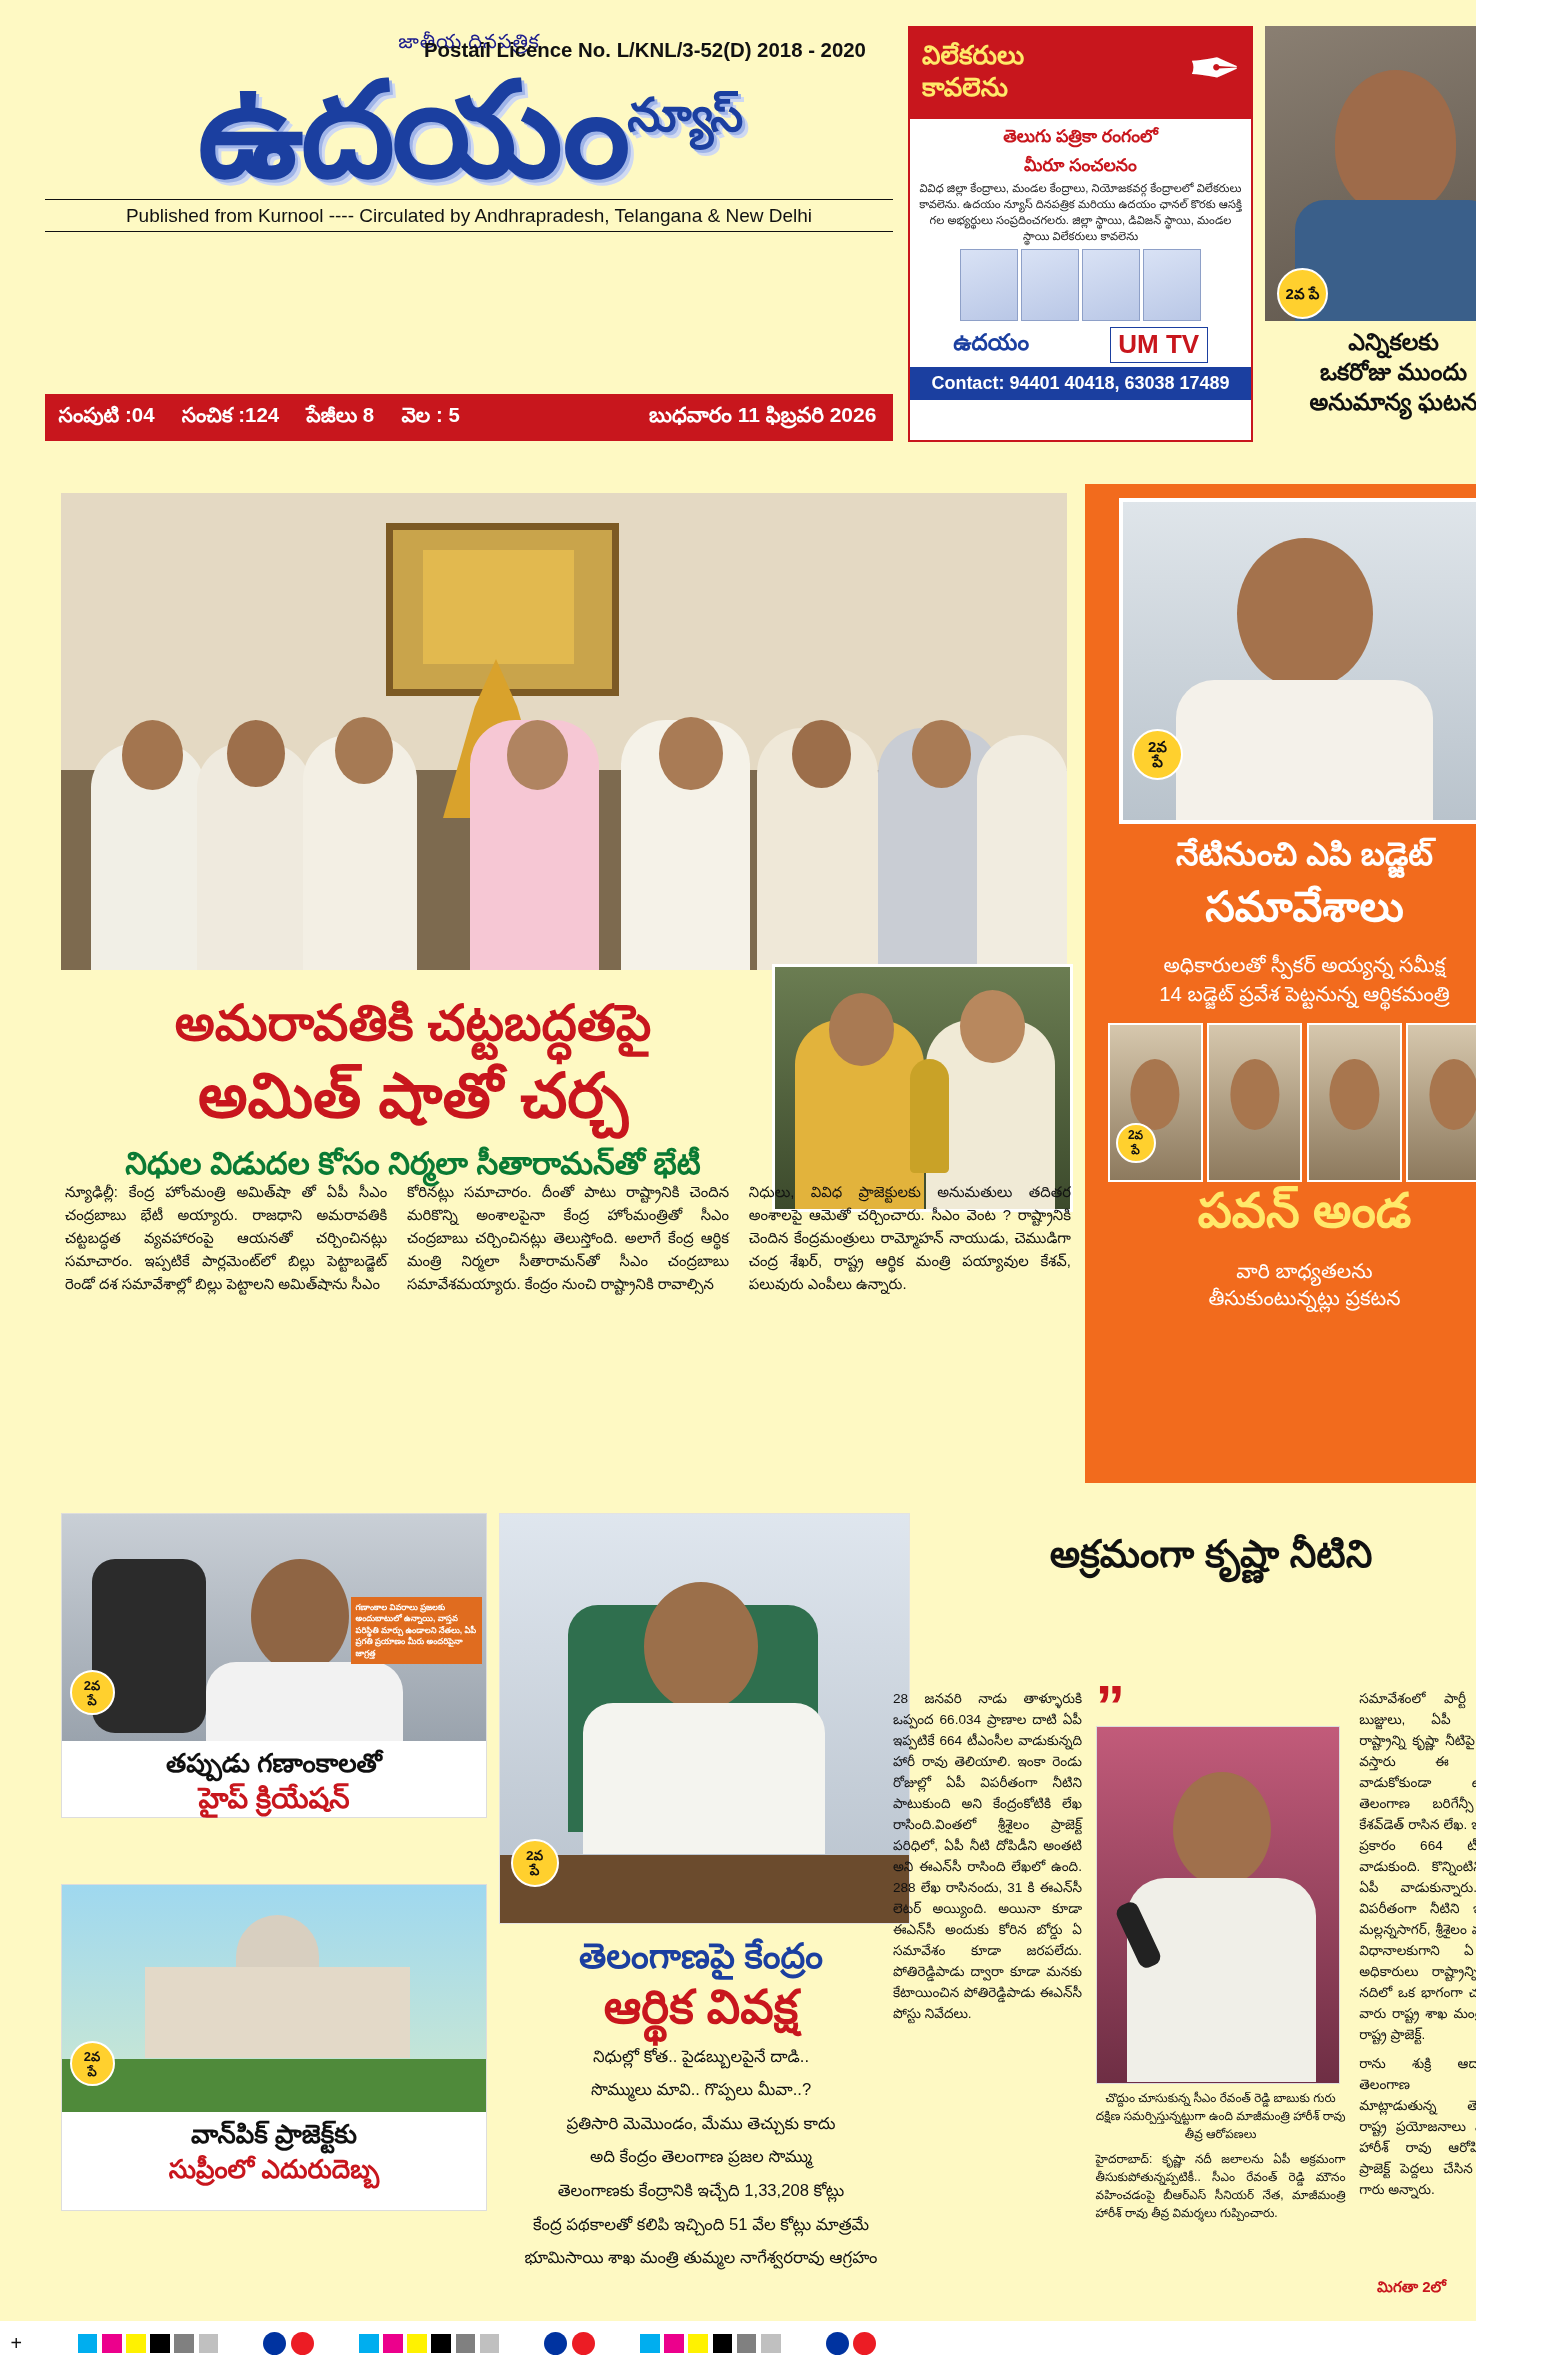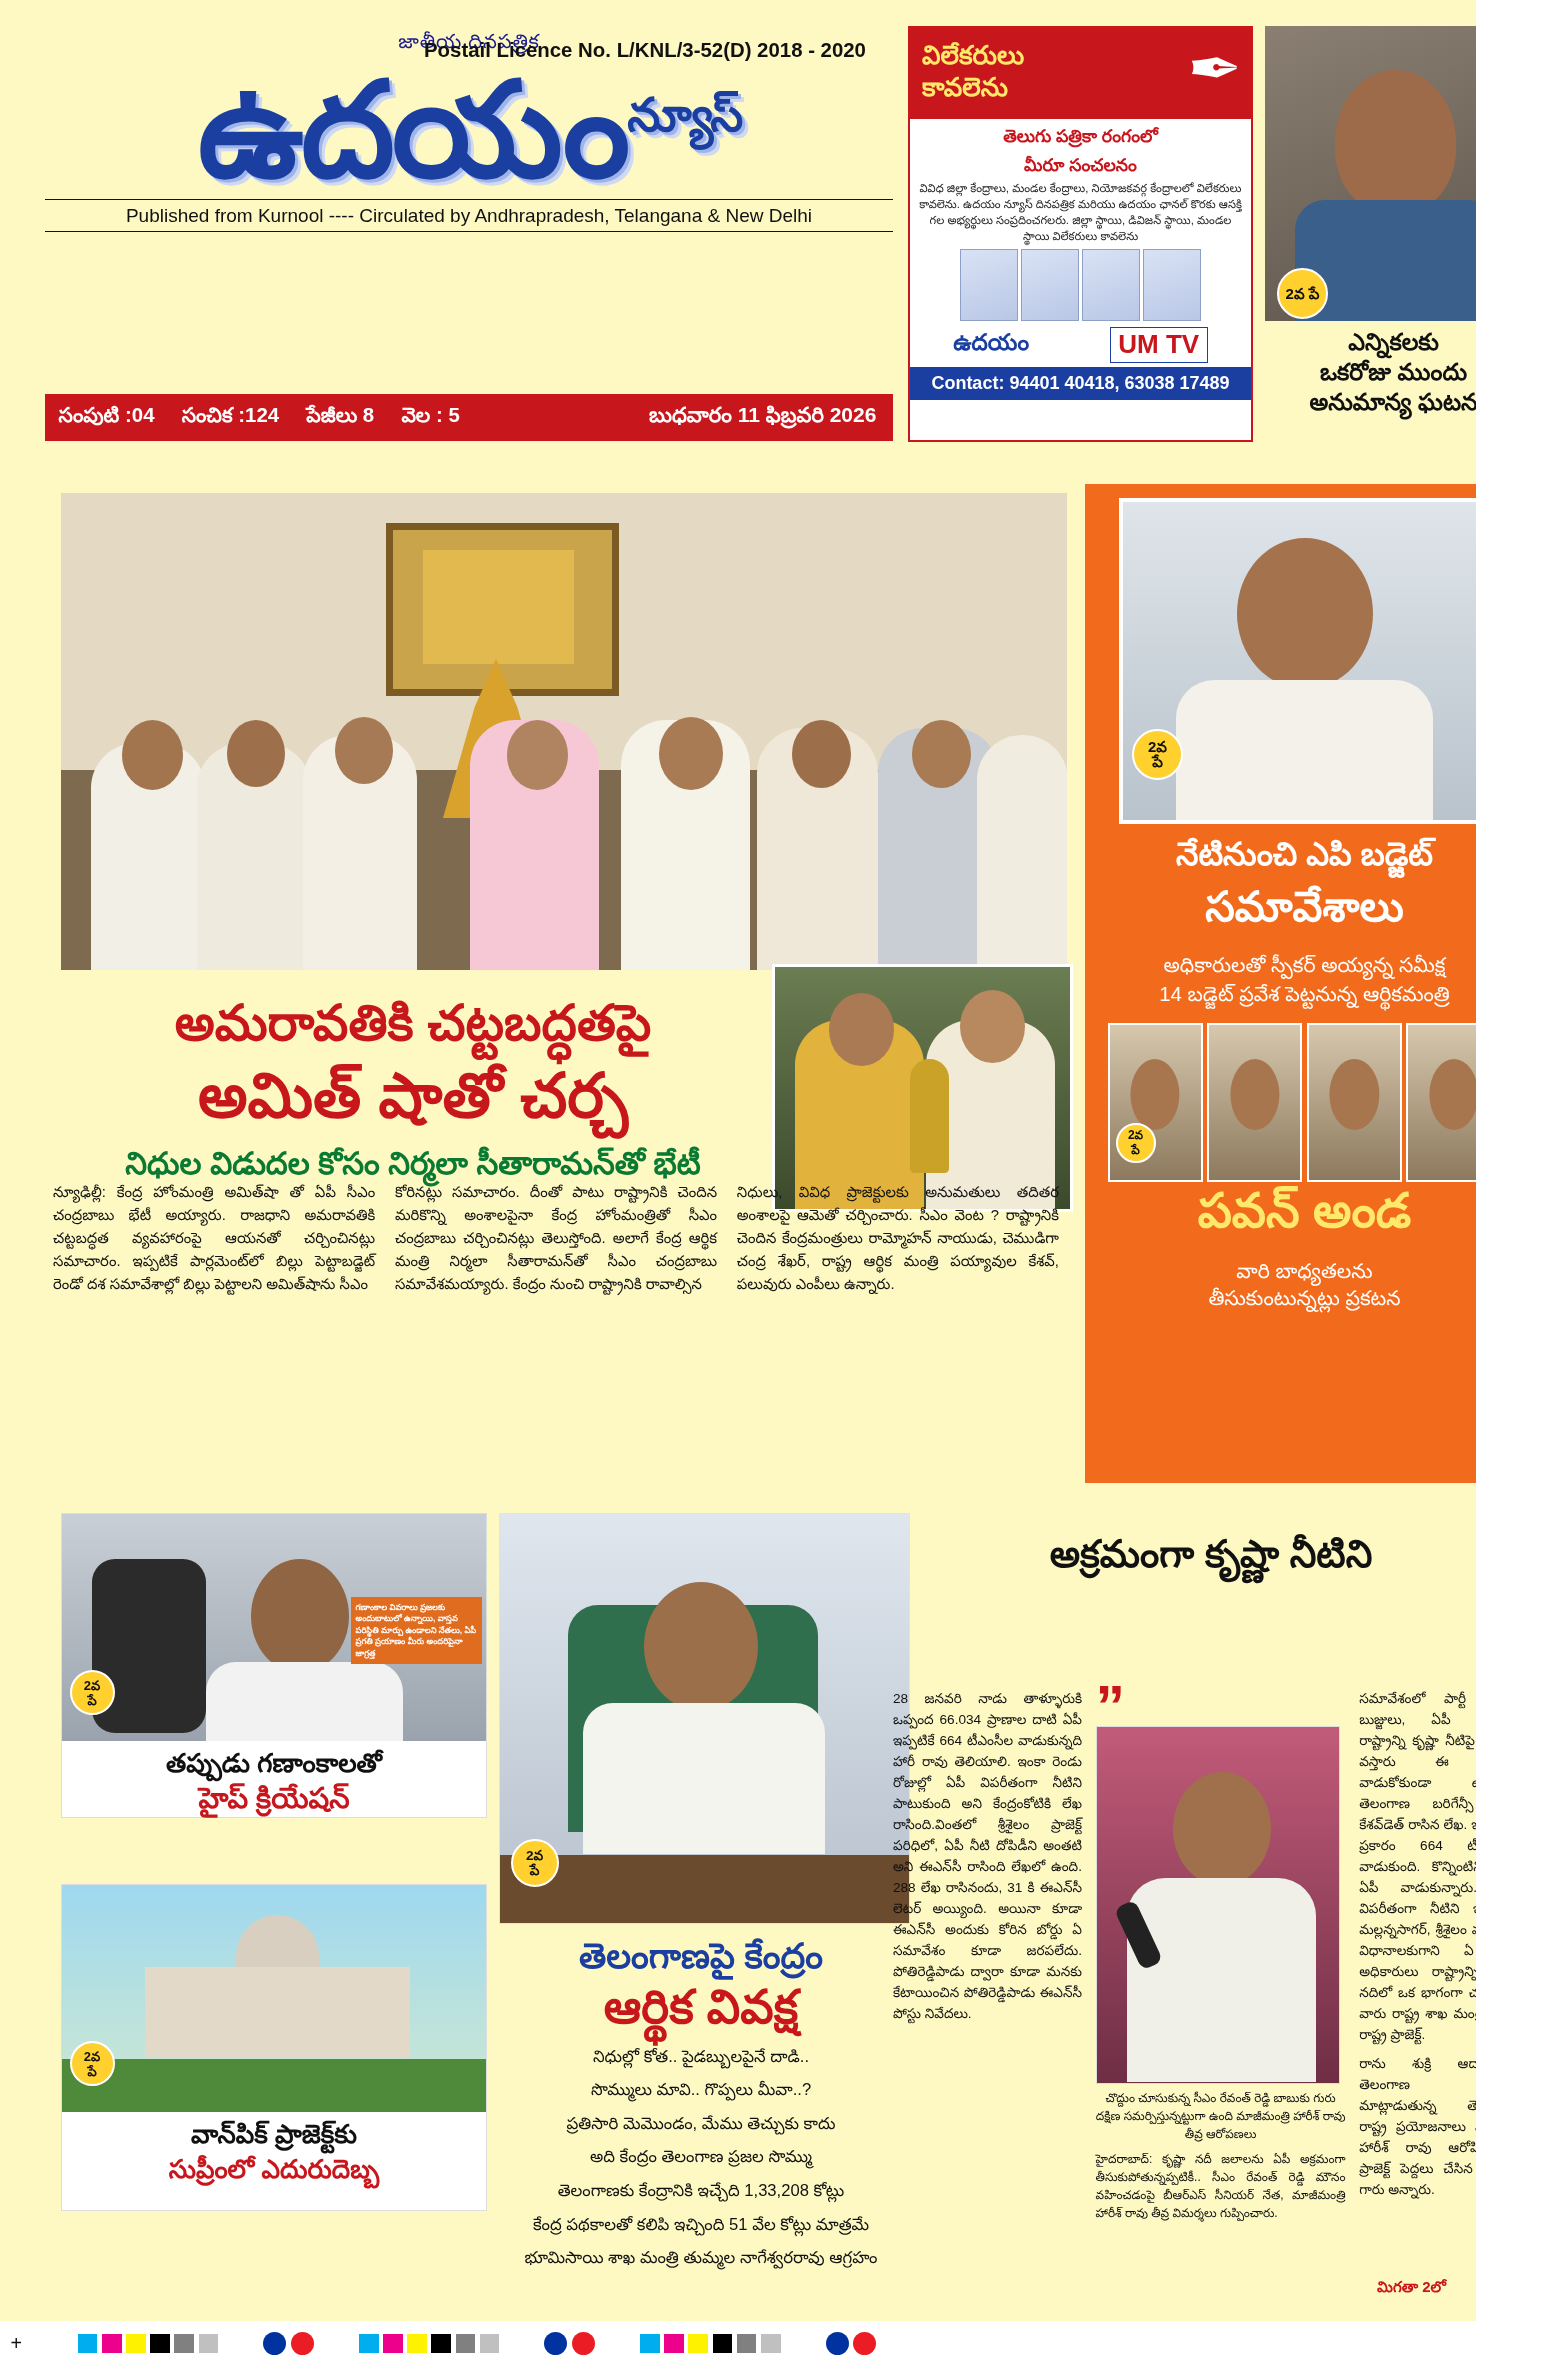--- a/index.html
+++ b/index.html
@@ -59,21 +59,21 @@
   .lead-inset .b{position:absolute;right:15px;bottom:0;width:129px;height:189px;background:#f0ead6;border-radius:45px 45px 0 0;}
   .lead-inset .h1{position:absolute;left:54px;top:26px;width:65px;height:73px;border-radius:50%;background:#a97a53;}
   .lead-inset .h2{position:absolute;right:45px;top:23px;width:65px;height:73px;border-radius:50%;background:#b8885e;}
   .lead-inset .idol{position:absolute;left:135px;bottom:36px;width:39px;height:114px;background:#c9a227;border-radius:19.7px 19.7px 4.5px 4.5px;}
 
   .lead-head{position:absolute;left:61px;top:991px;width:704px;text-align:center;}
   .lead-head .l1{font-size:50px;font-weight:bold;color:#c8161d;line-height:65px;}
   .lead-head .l2{font-size:62px;font-weight:bold;color:#c8161d;line-height:79px;}
   .lead-head .sub{margin-top:10.6px;font-size:31px;font-weight:bold;color:#0a7a33;}
 
-  .lead-body{position:absolute;left:53px;top:1181px;width:1006px;display:flex;gap:19.7px;}
+  .lead-body{position:absolute;left:65px;top:1181px;width:1006px;display:flex;gap:19.7px;}
   .lead-body .col{flex:1;font-size:14.8px;line-height:23px;text-align:justify;color:#111;}
 
   
   .rcol{position:absolute;left:1085px;top:484px;width:439px;height:999px;background:#f26b1d;}
   .rcol .photo{margin:13.6px auto 0;width:363px;height:318px;background:#cfd6dd;border:4.5px solid #fff;position:relative;overflow:hidden;}
   .rcol .photo .bgw{position:absolute;inset:0;background:linear-gradient(#dfe5ea,#b9c3cc);}
   .rcol .photo .head{position:absolute;left:114px;top:36px;width:136px;height:151px;border-radius:50%;background:#a4724c;}
   .rcol .photo .body{position:absolute;left:53px;top:178px;width:257px;height:144px;background:#f4f1ea;border-radius:38px 38px 0 0;}
   .rcol h2{margin:12px 0 0;text-align:center;color:#fff;}
   .rcol .t1{font-size:32px;font-weight:bold;}

